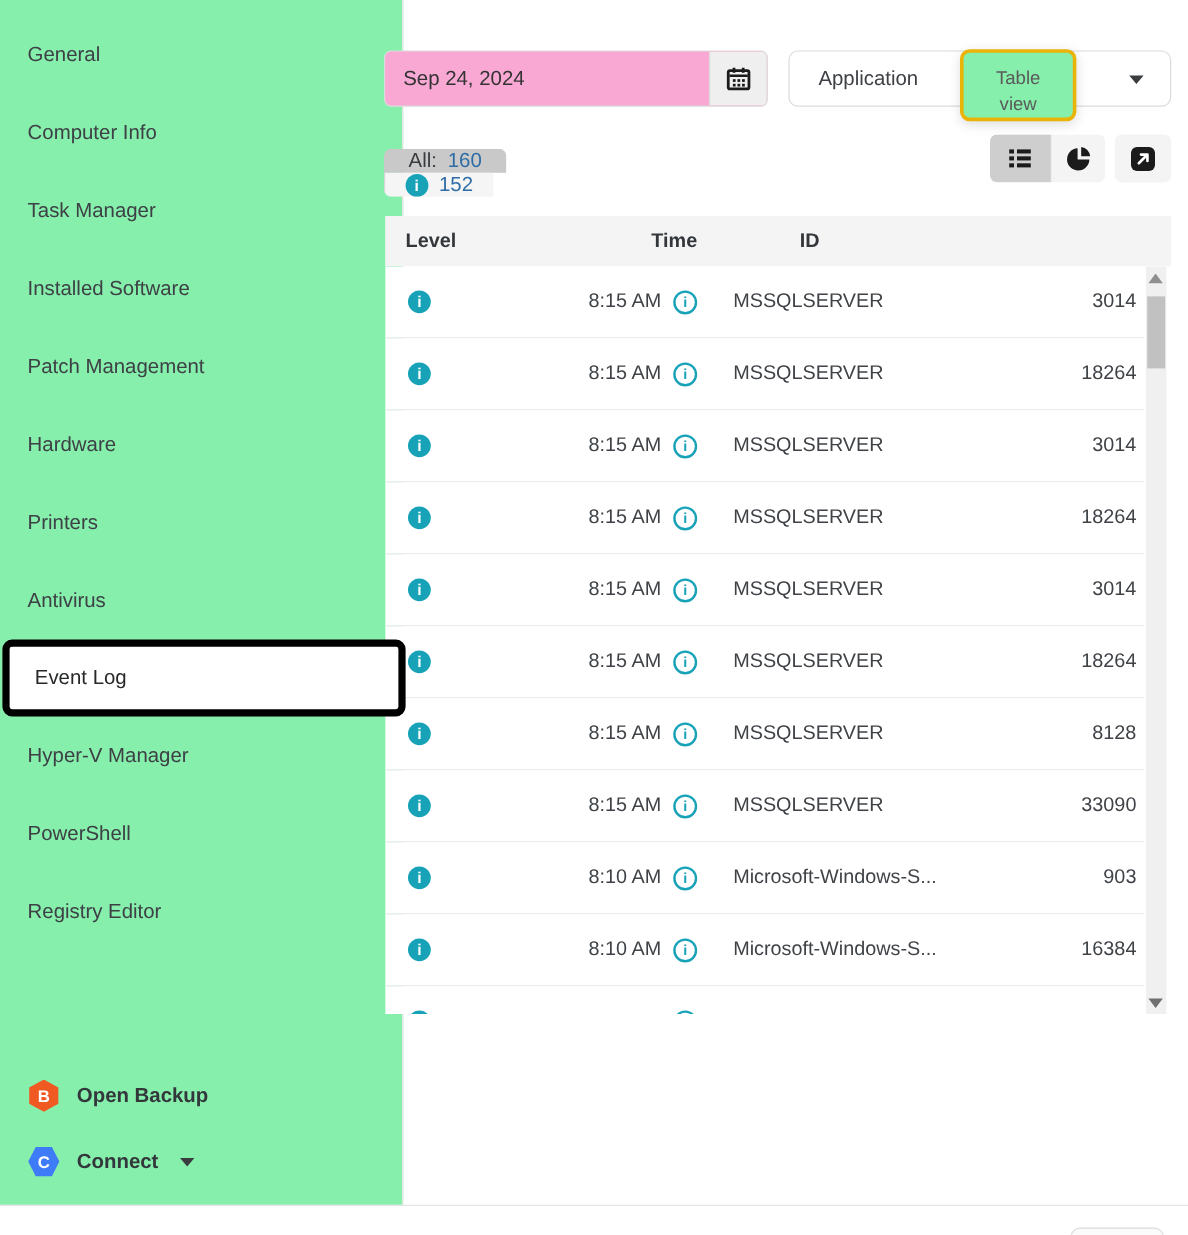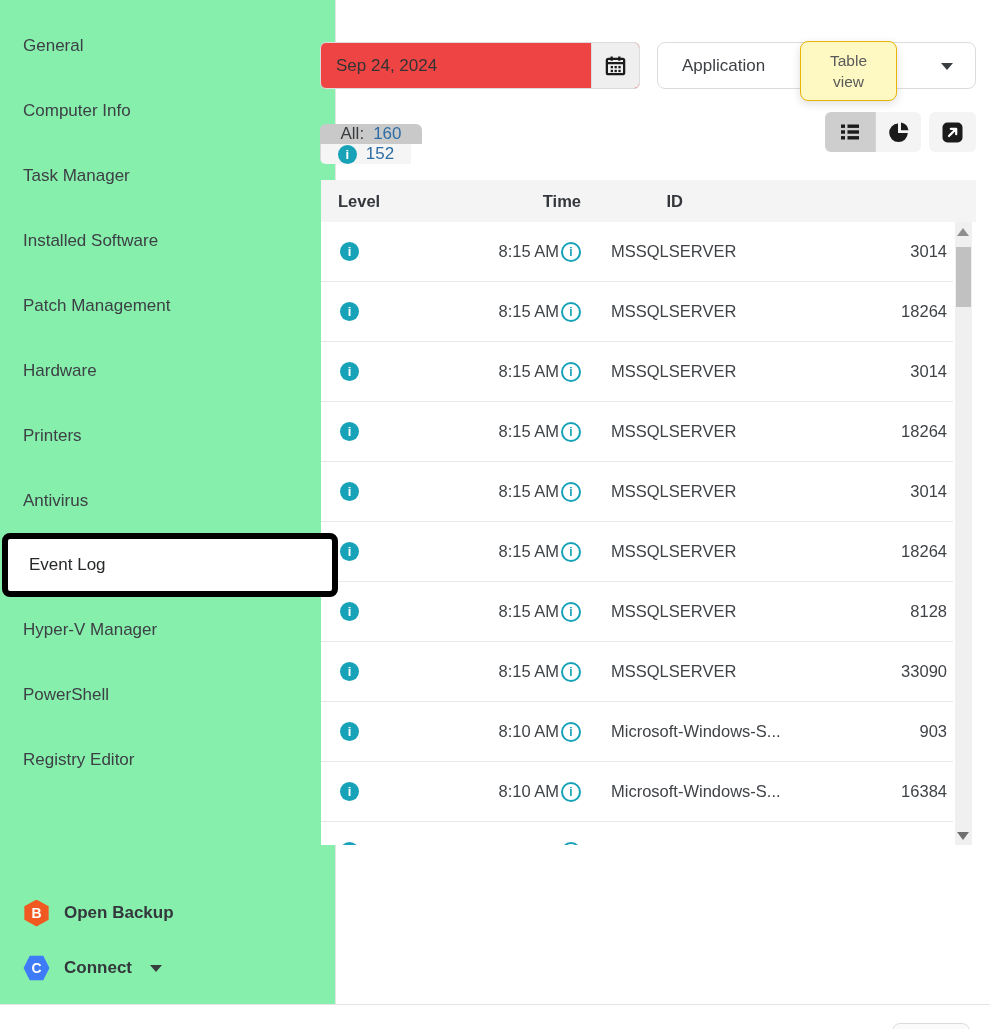--- a/index.html
+++ b/index.html
@@ -22,34 +22,34 @@
     color:#fff; font-weight:bold; font-size:14px; }
   .hex-orange { background:#f05a22; clip-path:polygon(50% 0%,95% 25%,95% 75%,50% 100%,5% 75%,5% 25%); }
   .hex-blue { background:#3e7bf6; clip-path:polygon(25% 5%,75% 5%,98% 50%,75% 95%,25% 95%,2% 50%); }
   .footer-label { font-size:17px; font-weight:600; color:#33373b; }
   .caret-down { width:0; height:0; border-left:6px solid transparent;
     border-right:6px solid transparent; border-top:7px solid #3a3d40; }
   .fi-2 .caret-down { margin-left:4px; }
 
   
   .date-control { position:absolute; left:320px; top:42px; width:320px; height:47px;
-    border:1px solid #dcdcdc; border-radius:6px; display:flex; overflow:hidden; background:#ef4444; }
+    border:1px solid #dcdcdc; border-radius:6px; display:flex; overflow:hidden; background:#f9a8d4; }
   .date-text { flex:1; display:flex; align-items:center; padding-left:15px;
     font-size:17px; color:#333; }
   .cal-btn { width:48px; background:#efefef; border-left:1px solid #dcdcdc;
     display:flex; align-items:center; justify-content:center; cursor:pointer; }
 
   .app-select { position:absolute; left:657px; top:42px; width:319px; height:47px;
     border:1px solid #dcdcdc; border-radius:8px; background:#fff; display:flex;
     align-items:center; padding-left:24px; font-size:17px; color:#3d4045; cursor:pointer; }
   .app-select .caret-down { position:absolute; right:22px; top:20px; }
 
   .tooltip { position:absolute; left:800px; top:41px; width:97px; height:60px; z-index:10;
-    background:#fef9c3; border:1px solid #eab308; border-radius:8px;
-    box-shadow:0 3px 10px rgba(0,0,0,0.13); display:flex; align-items:center; justify-content:center; }
+    background:#86efac; border:3px solid #eab308; border-radius:8px;
+    box-shadow:0 3px 10px rgba(0,0,0,0.13); display:flex; align-items:flex-end; justify-content:center; }
   .tooltip-text { width:56px; text-align:center; font-size:15.5px; line-height:1.38; color:#5a5a5a; }
 
   
   .filter-group { position:absolute; left:320px; top:124px; height:40px; display:flex;
     border-radius:6px; overflow:hidden;flex-direction:column; }
   .filter-seg { background:#f5f5f5; display:flex; align-items:center; justify-content:center;
     gap:9px; font-size:17px; color:#3a3d40; cursor:pointer; }
   .filter-seg + .filter-seg { border-left:1px solid #d7d7d7; }
   .seg-all { width:102px; background:#c9c9c9; }
   .seg-info { width:91px; }
@@ -88,21 +88,21 @@
   .hc-time  { width:180px; text-align:right; }
   .hc-source{ flex:1; padding-left:30px; }
   .hc-id    { width:118px; text-align:right; padding-right:16px; }
 
   .table-body { position:absolute; left:321px; top:222px; width:655px; height:623px;
     overflow:hidden; }
   .rows { width:632px; }
   .t-row { height:60px; display:flex; align-items:center; background:#fff;
     border-bottom:1px solid #e8e8e8; font-size:16.5px; color:#3f4347; }
   .c-level { width:80px; padding-left:19px; }
-  .c-time { width:180px; display:flex; align-items:center; justify-content:flex-end; gap:2px; }
+  .c-time { width:180px; display:flex; align-items:center; justify-content:flex-end; gap:10px; }
   .c-source { flex:1; padding-left:30px; }
   .c-id { width:118px; text-align:right; padding-right:6px; }
 
   .scrollbar { position:absolute; right:4px; top:0; width:17px; height:623px; background:#f0f0f0; }
   .sb-up { position:absolute; top:6px; left:2px; width:0; height:0;
     border-left:6.5px solid transparent; border-right:6.5px solid transparent;
     border-bottom:8px solid #8f8f8f; }
   .sb-thumb { position:absolute; top:25px; left:1px; width:15px; height:60px; background:#c1c1c1; }
   .sb-down { position:absolute; bottom:5px; left:2px; width:0; height:0;
     border-left:6.5px solid transparent; border-right:6.5px solid transparent;

